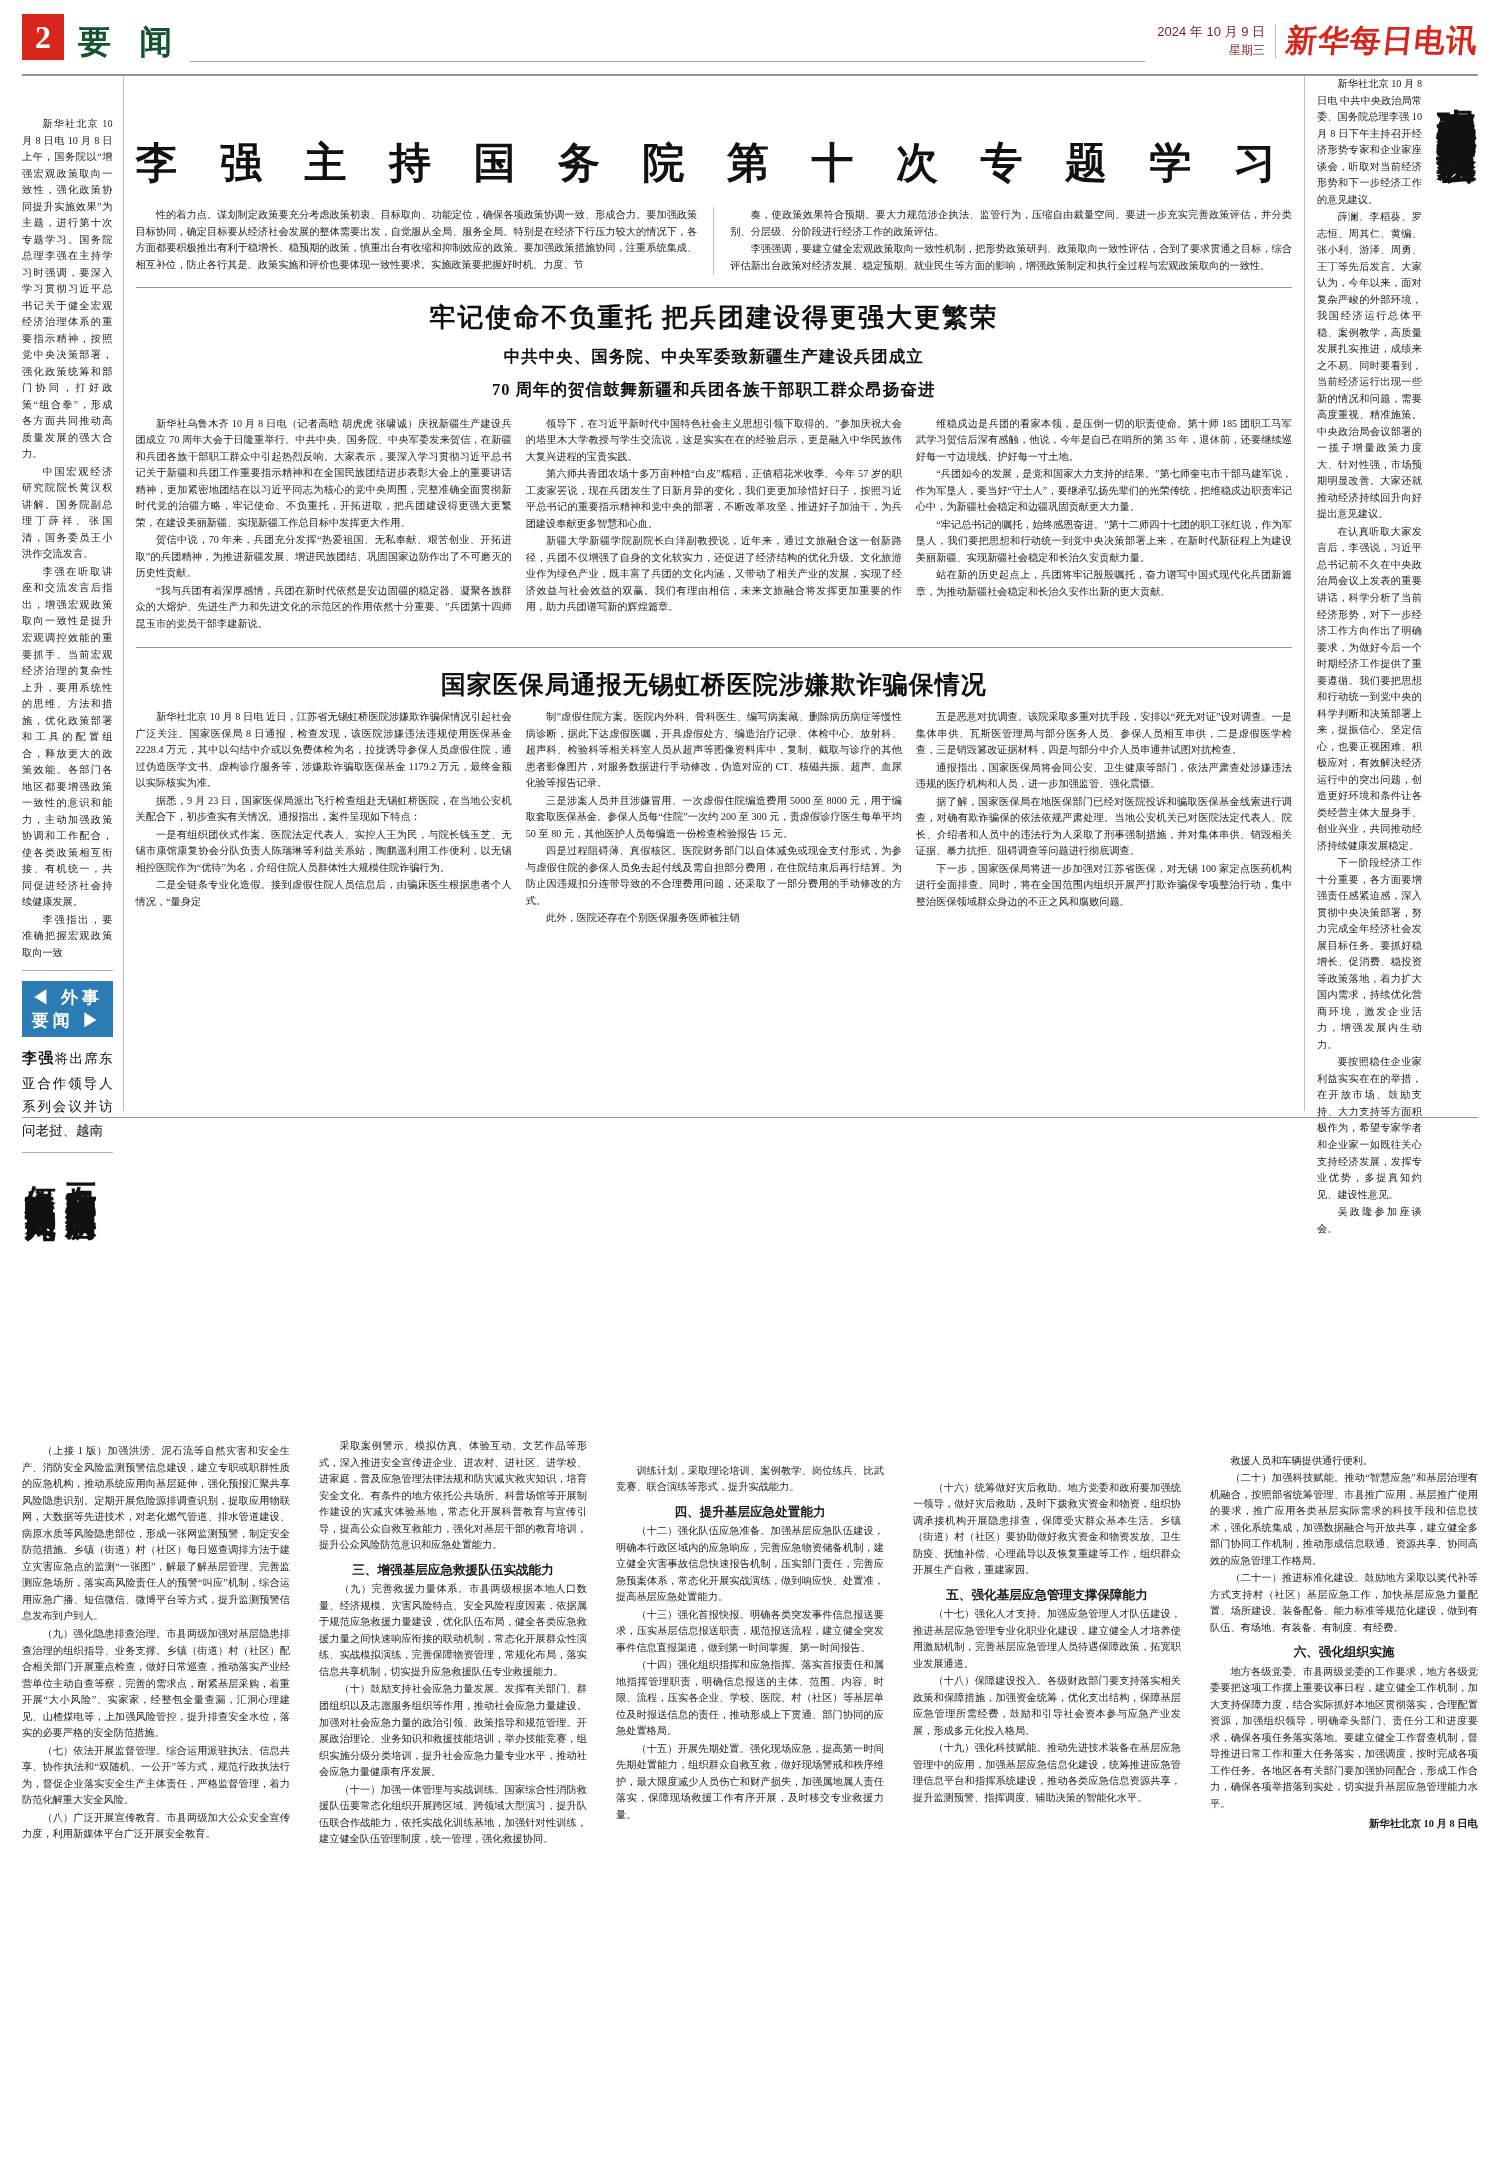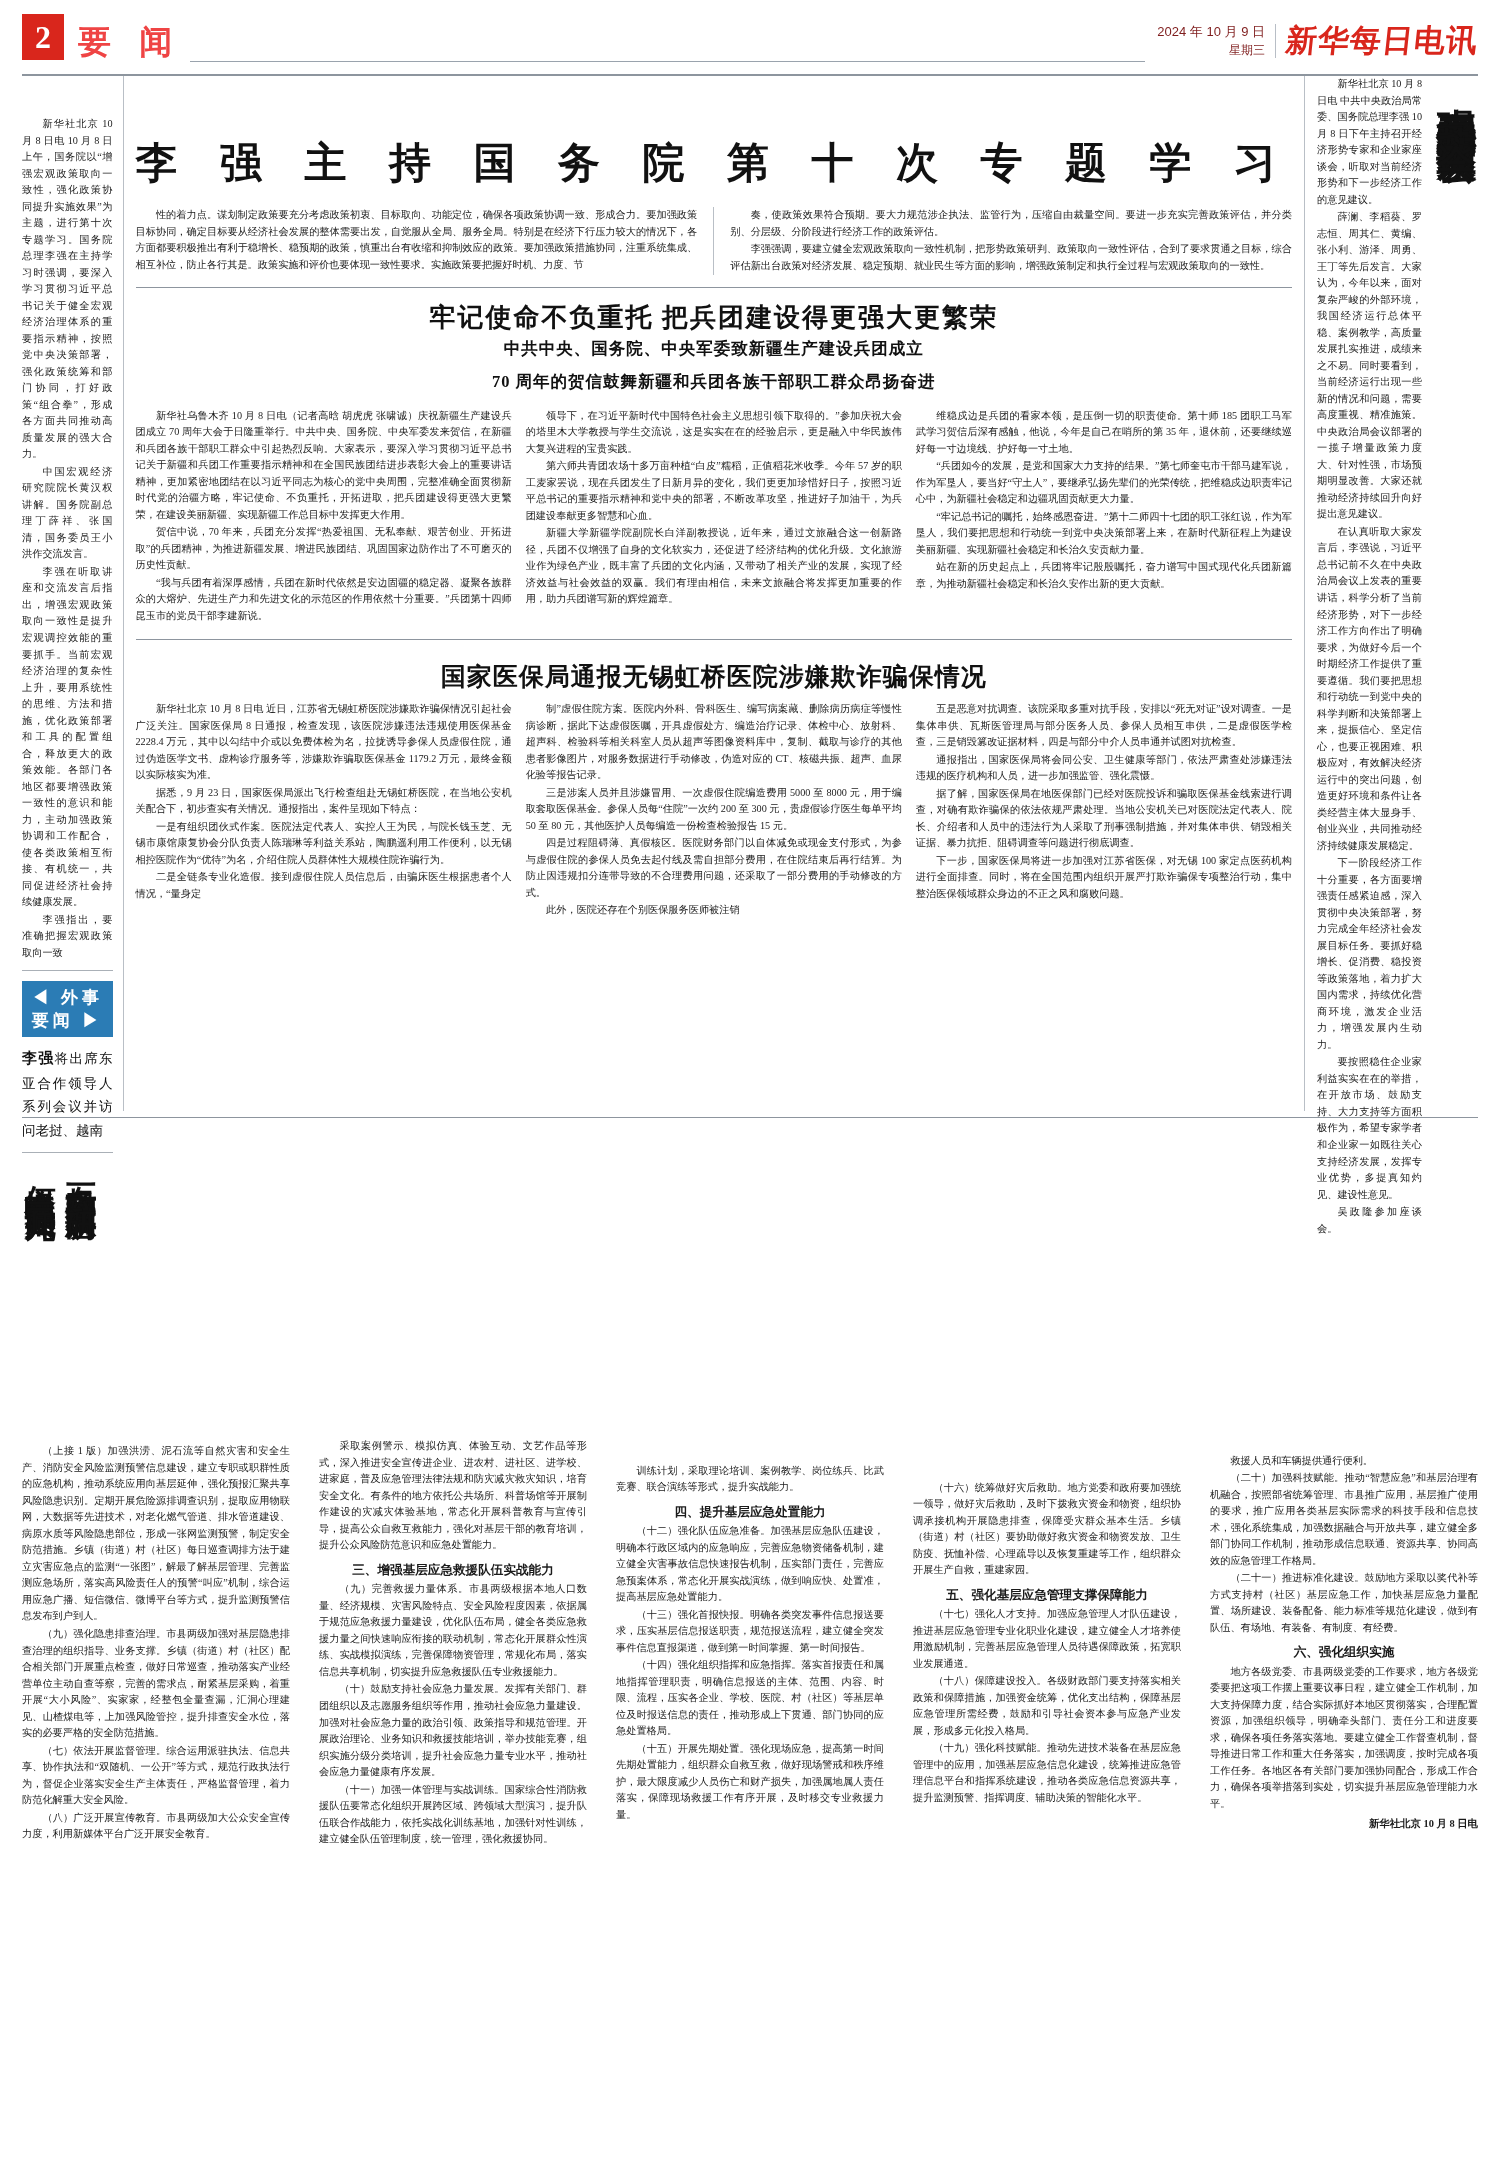--- a/index.html
+++ b/index.html
@@ -13,21 +13,21 @@
 
   
   .masthead { display:flex; align-items:flex-start; height:58px; position:relative; }
   .pagenum {
     width:42px; height:46px; background:#d9261c; color:#fff;
     font-family:"Liberation Serif",serif; font-weight:bold; font-size:32px;
     display:flex; align-items:center; justify-content:center; line-height:1;
   }
   .section-name {
     font-family:"Liberation Serif","DejaVu Serif",serif; font-weight:bold;
-    font-size:33px; color:#ef4444; letter-spacing:10px; margin-left:14px;
+    font-size:33px; color:#14532d; letter-spacing:10px; margin-left:14px;
     margin-top:6px; white-space:nowrap;
   }
   .mast-rule { flex:1; border-bottom:1.6px solid #9aa3ad; margin:0 12px 10px 8px; align-self:flex-end; }
   .mast-right { display:flex; align-items:center; gap:10px; margin-top:6px; }
   .mast-date { text-align:right; font-family:"Liberation Sans",sans-serif; font-size:13px; color:#7f1d1d; line-height:1.45; }
   .mast-date .d2 { font-size:12px; }
   .mast-sep { width:1px; height:34px; background:#b8bec6; }
   .mast-logo {
     font-family:"Liberation Serif",serif; font-weight:bold; font-size:31px;
     color:#d9261c; letter-spacing:1px; white-space:nowrap;
@@ -58,21 +58,21 @@
     font-size:17px; letter-spacing:4px; padding:5px 0; margin:10px 0 8px 0;
   }
   .foreign-title { font-size:13.5px; line-height:1.75; text-align:justify; font-weight:500; }
   .foreign-title b { font-weight:bold; font-size:15px; }
 
   .headline-main {
     font-size:42px; letter-spacing:16px; text-align:center; font-weight:bold;
     padding:18px 0 16px 0; white-space:nowrap;margin-top:41px;
   }
 
-  .sub-head-1 { font-size:26px; font-weight:bold; text-align:center; letter-spacing:2px; }
+  .sub-head-1 { font-size:26px; font-weight:bold; text-align:center; letter-spacing:2px; margin-bottom:8px; }
   .sub-head-2 { font-size:16.5px; font-weight:bold; text-align:center; letter-spacing:1px; line-height:1.65; margin-bottom:6px; }
   .vhead {
     writing-mode:vertical-rl; text-orientation:upright; font-weight:bold;
     font-size:31px; line-height:1.12; letter-spacing:2px; white-space:nowrap;
   }
   .vhead-right {
     writing-mode:vertical-rl; text-orientation:upright; font-weight:bold;
     font-size:40px; line-height:1.1; letter-spacing:2px; white-space:nowrap;
   }
 

